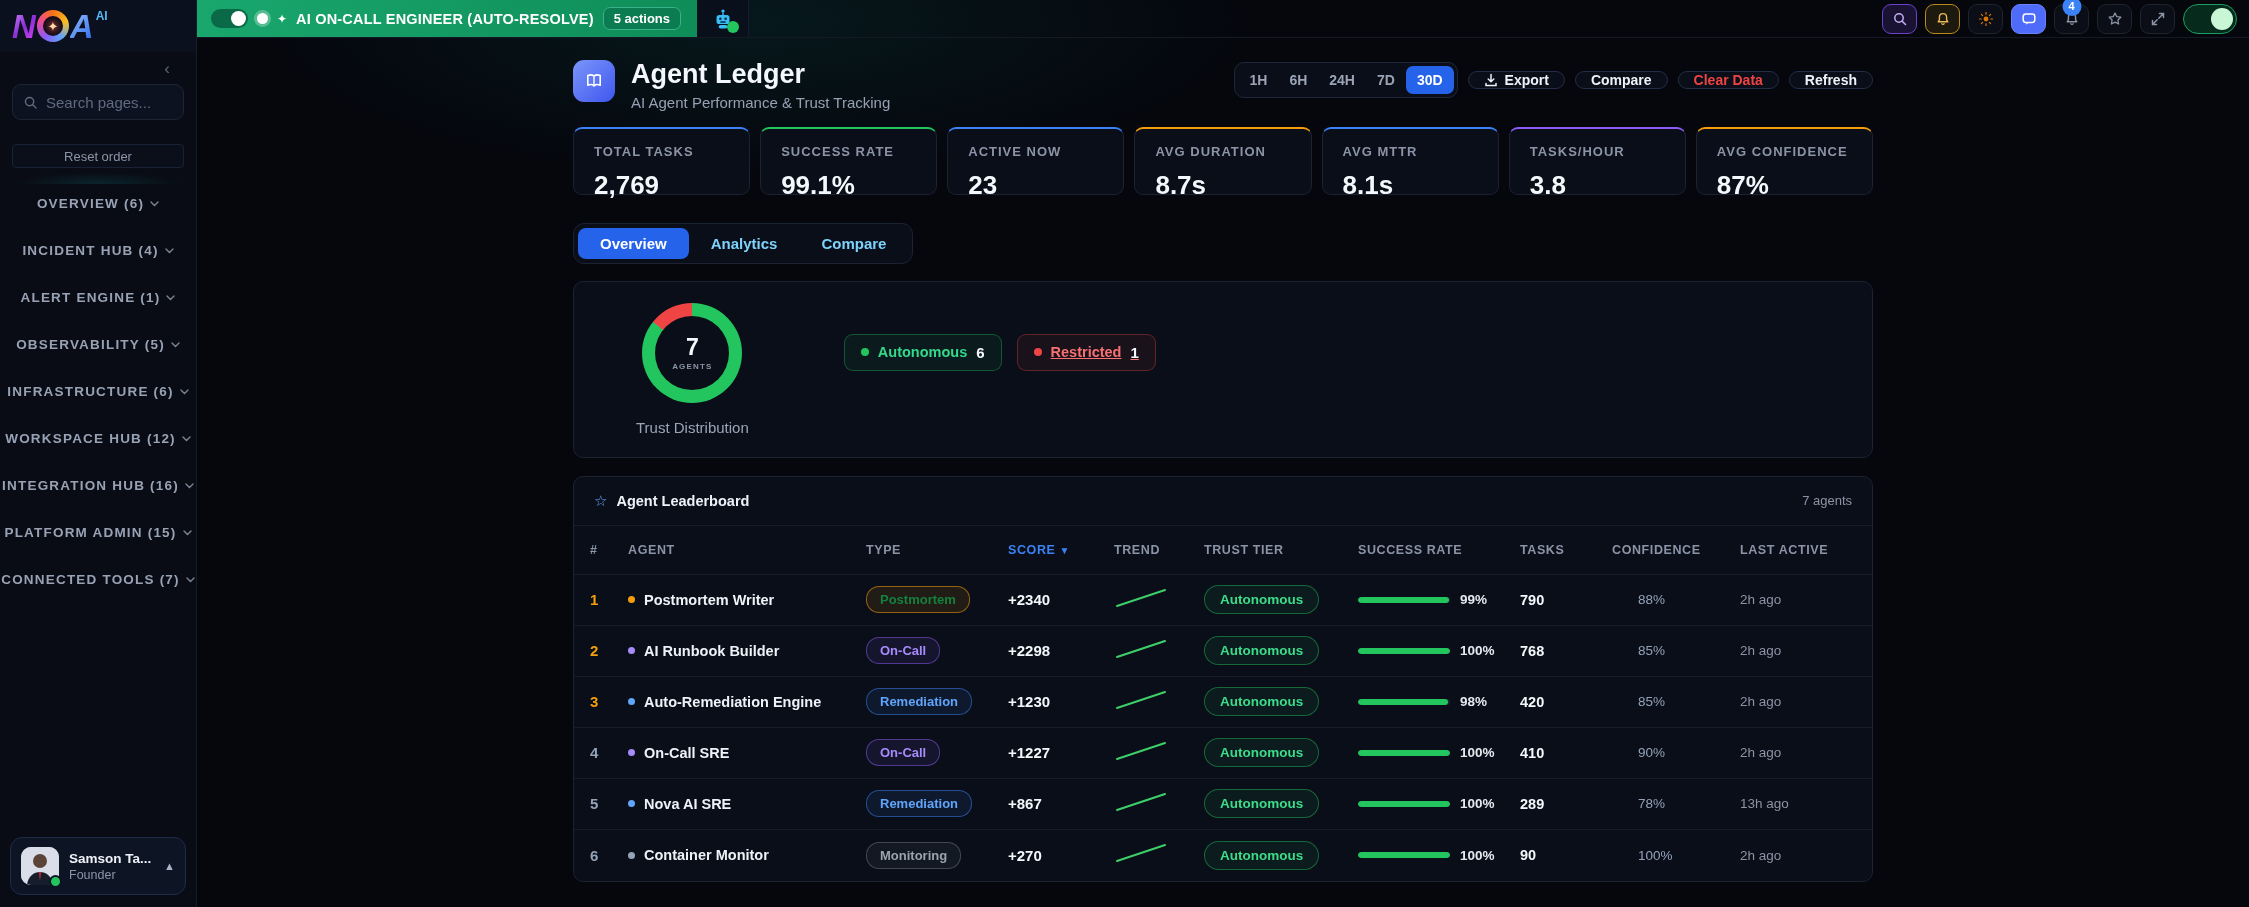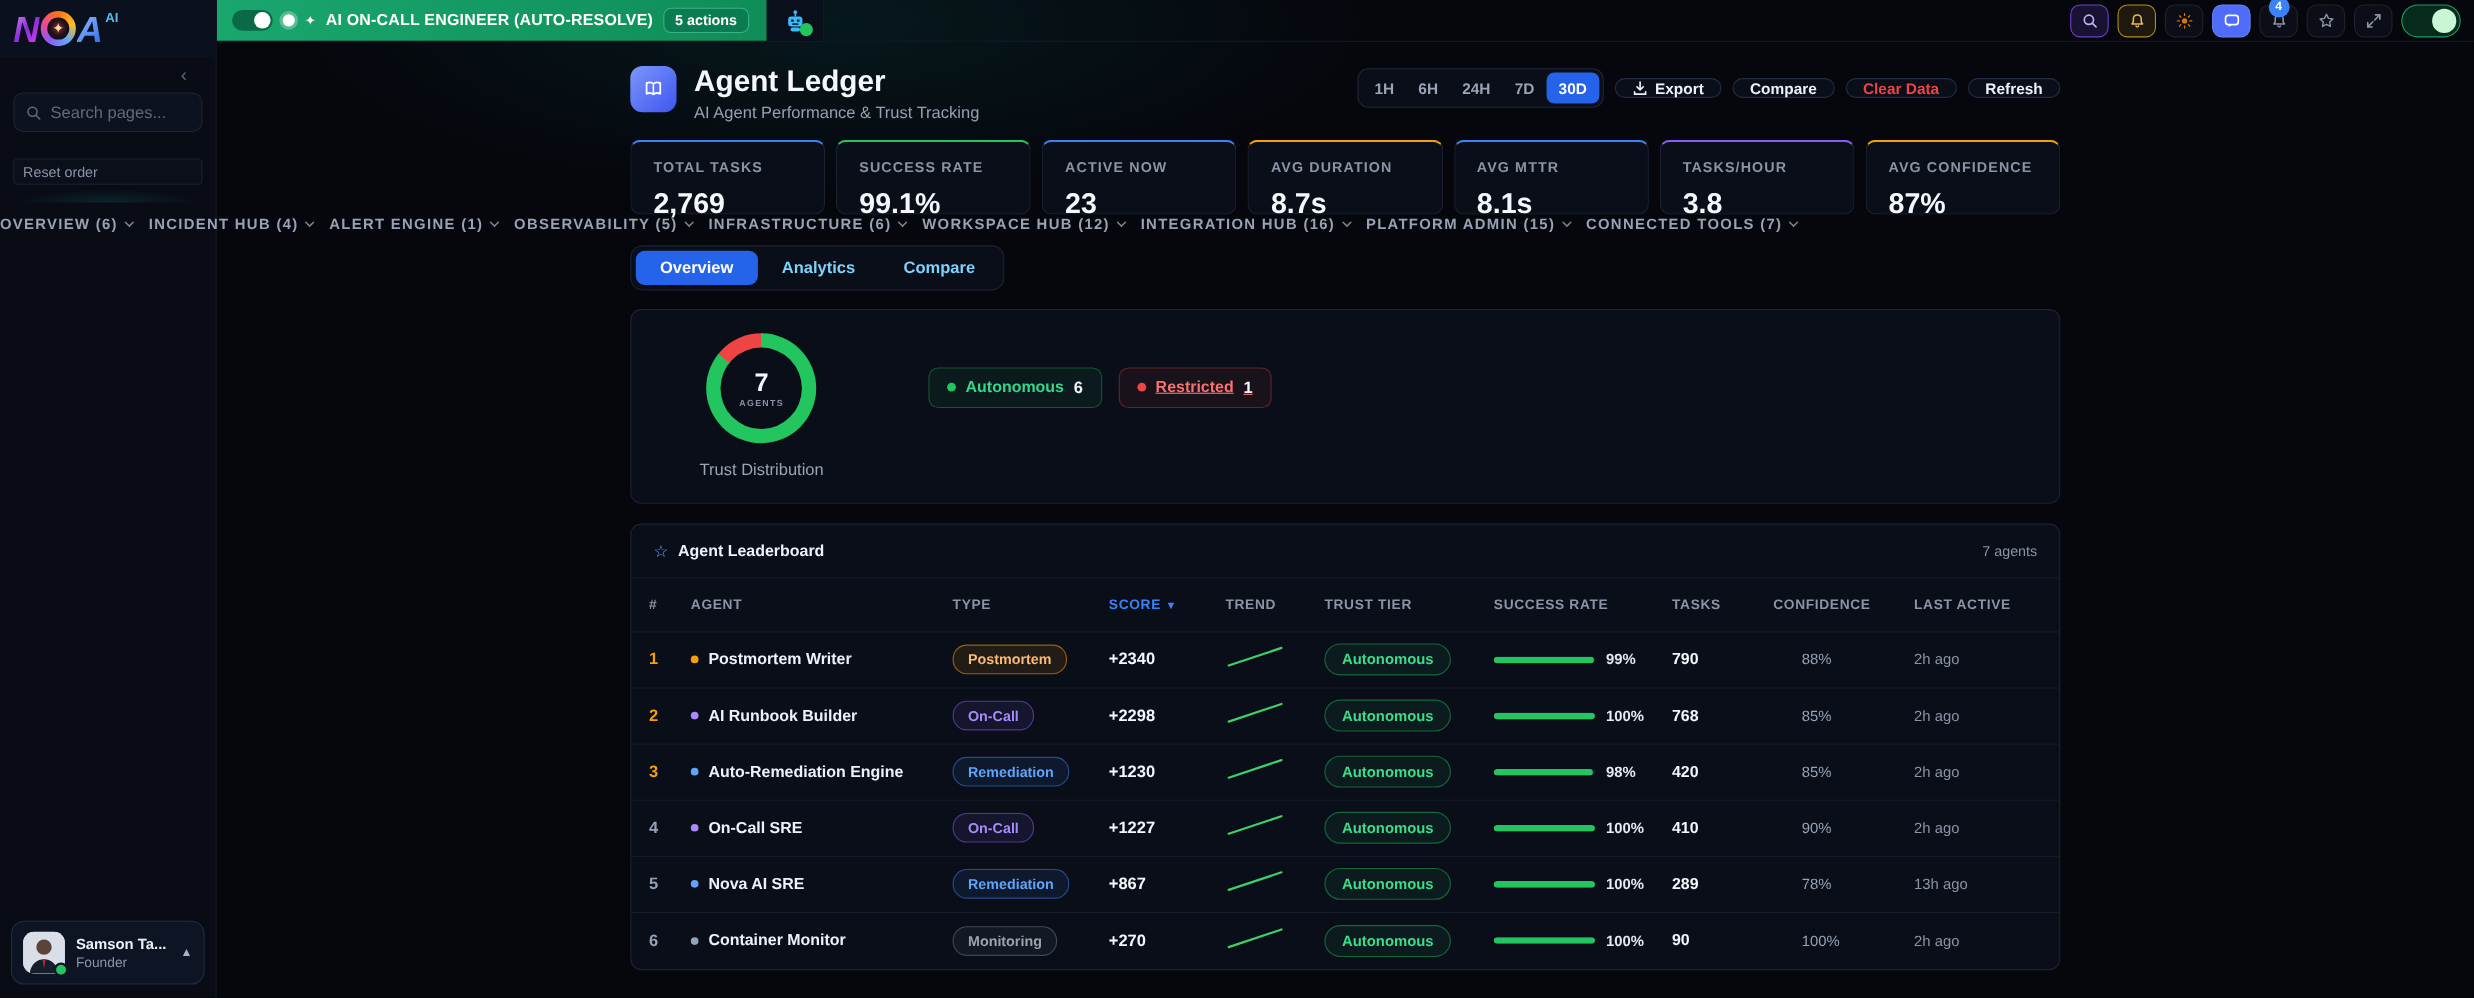--- a/index.html
+++ b/index.html
@@ -28,25 +28,25 @@
   .logo-suffix { font-size:12px; font-weight:800; color:#54b9f0; align-self:flex-start; margin:9px 0 0 2px; }
   .collapse-row { display:flex; justify-content:flex-end; padding:8px 26px 0 0; height:24px; }
   .collapse-btn { background:none; border:none; color:#5d6678; font-size:17px; line-height:1; cursor:pointer; }
   .search-box { margin:8px 12px 0; height:36px; background:#0d1220; border:1px solid #1d2435;
     border-radius:9px; display:flex; align-items:center; gap:8px; padding:0 10px; }
   .search-box svg { flex:none; color:#5f6a7f; }
   .search-input { background:none; border:none; outline:none; color:#aeb6c6; font-size:15px; width:100%;
     font-family:"Liberation Sans","DejaVu Sans",sans-serif; }
   .search-input::placeholder { color:#5f6a7f; }
   .reset-btn { margin:24px 12px 0; height:24px; background:#0b0f1a; border:1px solid #192134;
-    border-radius:4px; color:#8b94a7; font-size:13px; text-align:left; padding:0 8px; cursor:pointer;
+    border-radius:4px; color:#8b94a7; font-size:13px; text-align:center; padding:0 8px; cursor:pointer;
     font-family:inherit; }
   .side-glow { height:14px; margin-top:2px;
     background:radial-gradient(60% 120% at 50% 100%, rgba(21,150,160,.18), transparent 70%); }
-  .side-nav { margin-top:2px; display:flex; flex-direction:row; gap:13px; align-items:center; }
+  .side-nav { margin-top:2px; display:flex; flex-direction:column; gap:13px; align-items:center; }
   .nav-item { height:34px; display:flex; align-items:center; gap:6px; color:#98a2b5;
     font-size:13.5px; font-weight:600; letter-spacing:1.2px; background:none; border:none;
     cursor:pointer; font-family:inherit; white-space:nowrap; }
   .nav-item svg { opacity:.8; margin-top:2px; }
   .user-card { margin:auto 10px 12px; height:58px; background:#0d1424; border:1px solid #202c47;
     border-radius:12px; display:flex; align-items:center; gap:10px; padding:0 10px; cursor:pointer; }
   .avatar-wrap { position:relative; flex:none; }
   .avatar { width:38px; height:38px; border-radius:10px; overflow:hidden; background:#d7dce6; display:block; }
   .status-dot { position:absolute; right:-3px; bottom:-3px; width:13px; height:13px; border-radius:50%;
     background:#22c55e; border:2px solid #0d1424; }
@@ -152,21 +152,21 @@
   .th .sort-ind { font-size:10px; margin-left:4px; }
   .trow { height:51px; border-bottom:1px solid #141b29; cursor:pointer; }
   .trow:last-child { border-bottom:none; }
   .rank { font-size:15px; font-weight:800; color:#94a3b8; }
   .rank.top { color:#f59e0b; }
   .agent-cell { display:flex; align-items:center; gap:9px; }
   .agent-dot { width:7px; height:7px; border-radius:50%; flex:none; }
   .agent-name { font-size:14.5px; font-weight:700; color:#eef2f8; white-space:nowrap; }
   .type-badge { display:inline-flex; padding:5px 13px; border-radius:13px; font-size:13px;
     font-weight:700; border:1px solid; white-space:nowrap; }
-  .type-amber  { color:#fdba74; border-color:rgba(245,158,11,.55); background:rgba(245,158,11,.10); }
+  .type-amber  { color:#15803d; border-color:rgba(245,158,11,.55); background:rgba(245,158,11,.10); }
   .type-purple { color:#a78bfa; border-color:rgba(139,92,246,.50); background:rgba(139,92,246,.10); }
   .type-blue   { color:#60a5fa; border-color:rgba(59,130,246,.50); background:rgba(59,130,246,.10); }
   .type-gray   { color:#9ca3af; border-color:rgba(148,163,184,.35); background:rgba(148,163,184,.07); }
   .score { font-size:15px; font-weight:800; color:#f4f7fb; }
   .tier-pill { display:inline-flex; padding:6px 15px; border-radius:15px; font-size:13.5px; font-weight:700;
     color:#3ddc8b; border:1px solid rgba(34,197,94,.45); background:rgba(34,197,94,.08); }
   .succ { display:flex; align-items:center; gap:10px; }
   .bar { width:92px; height:6px; border-radius:3px; background:#1b2433; overflow:hidden; flex:none; }
   .bar-fill { height:100%; border-radius:3px; background:#22c55e; }
   .succ-label { font-size:13.5px; font-weight:700; color:#e5e9f0; }

